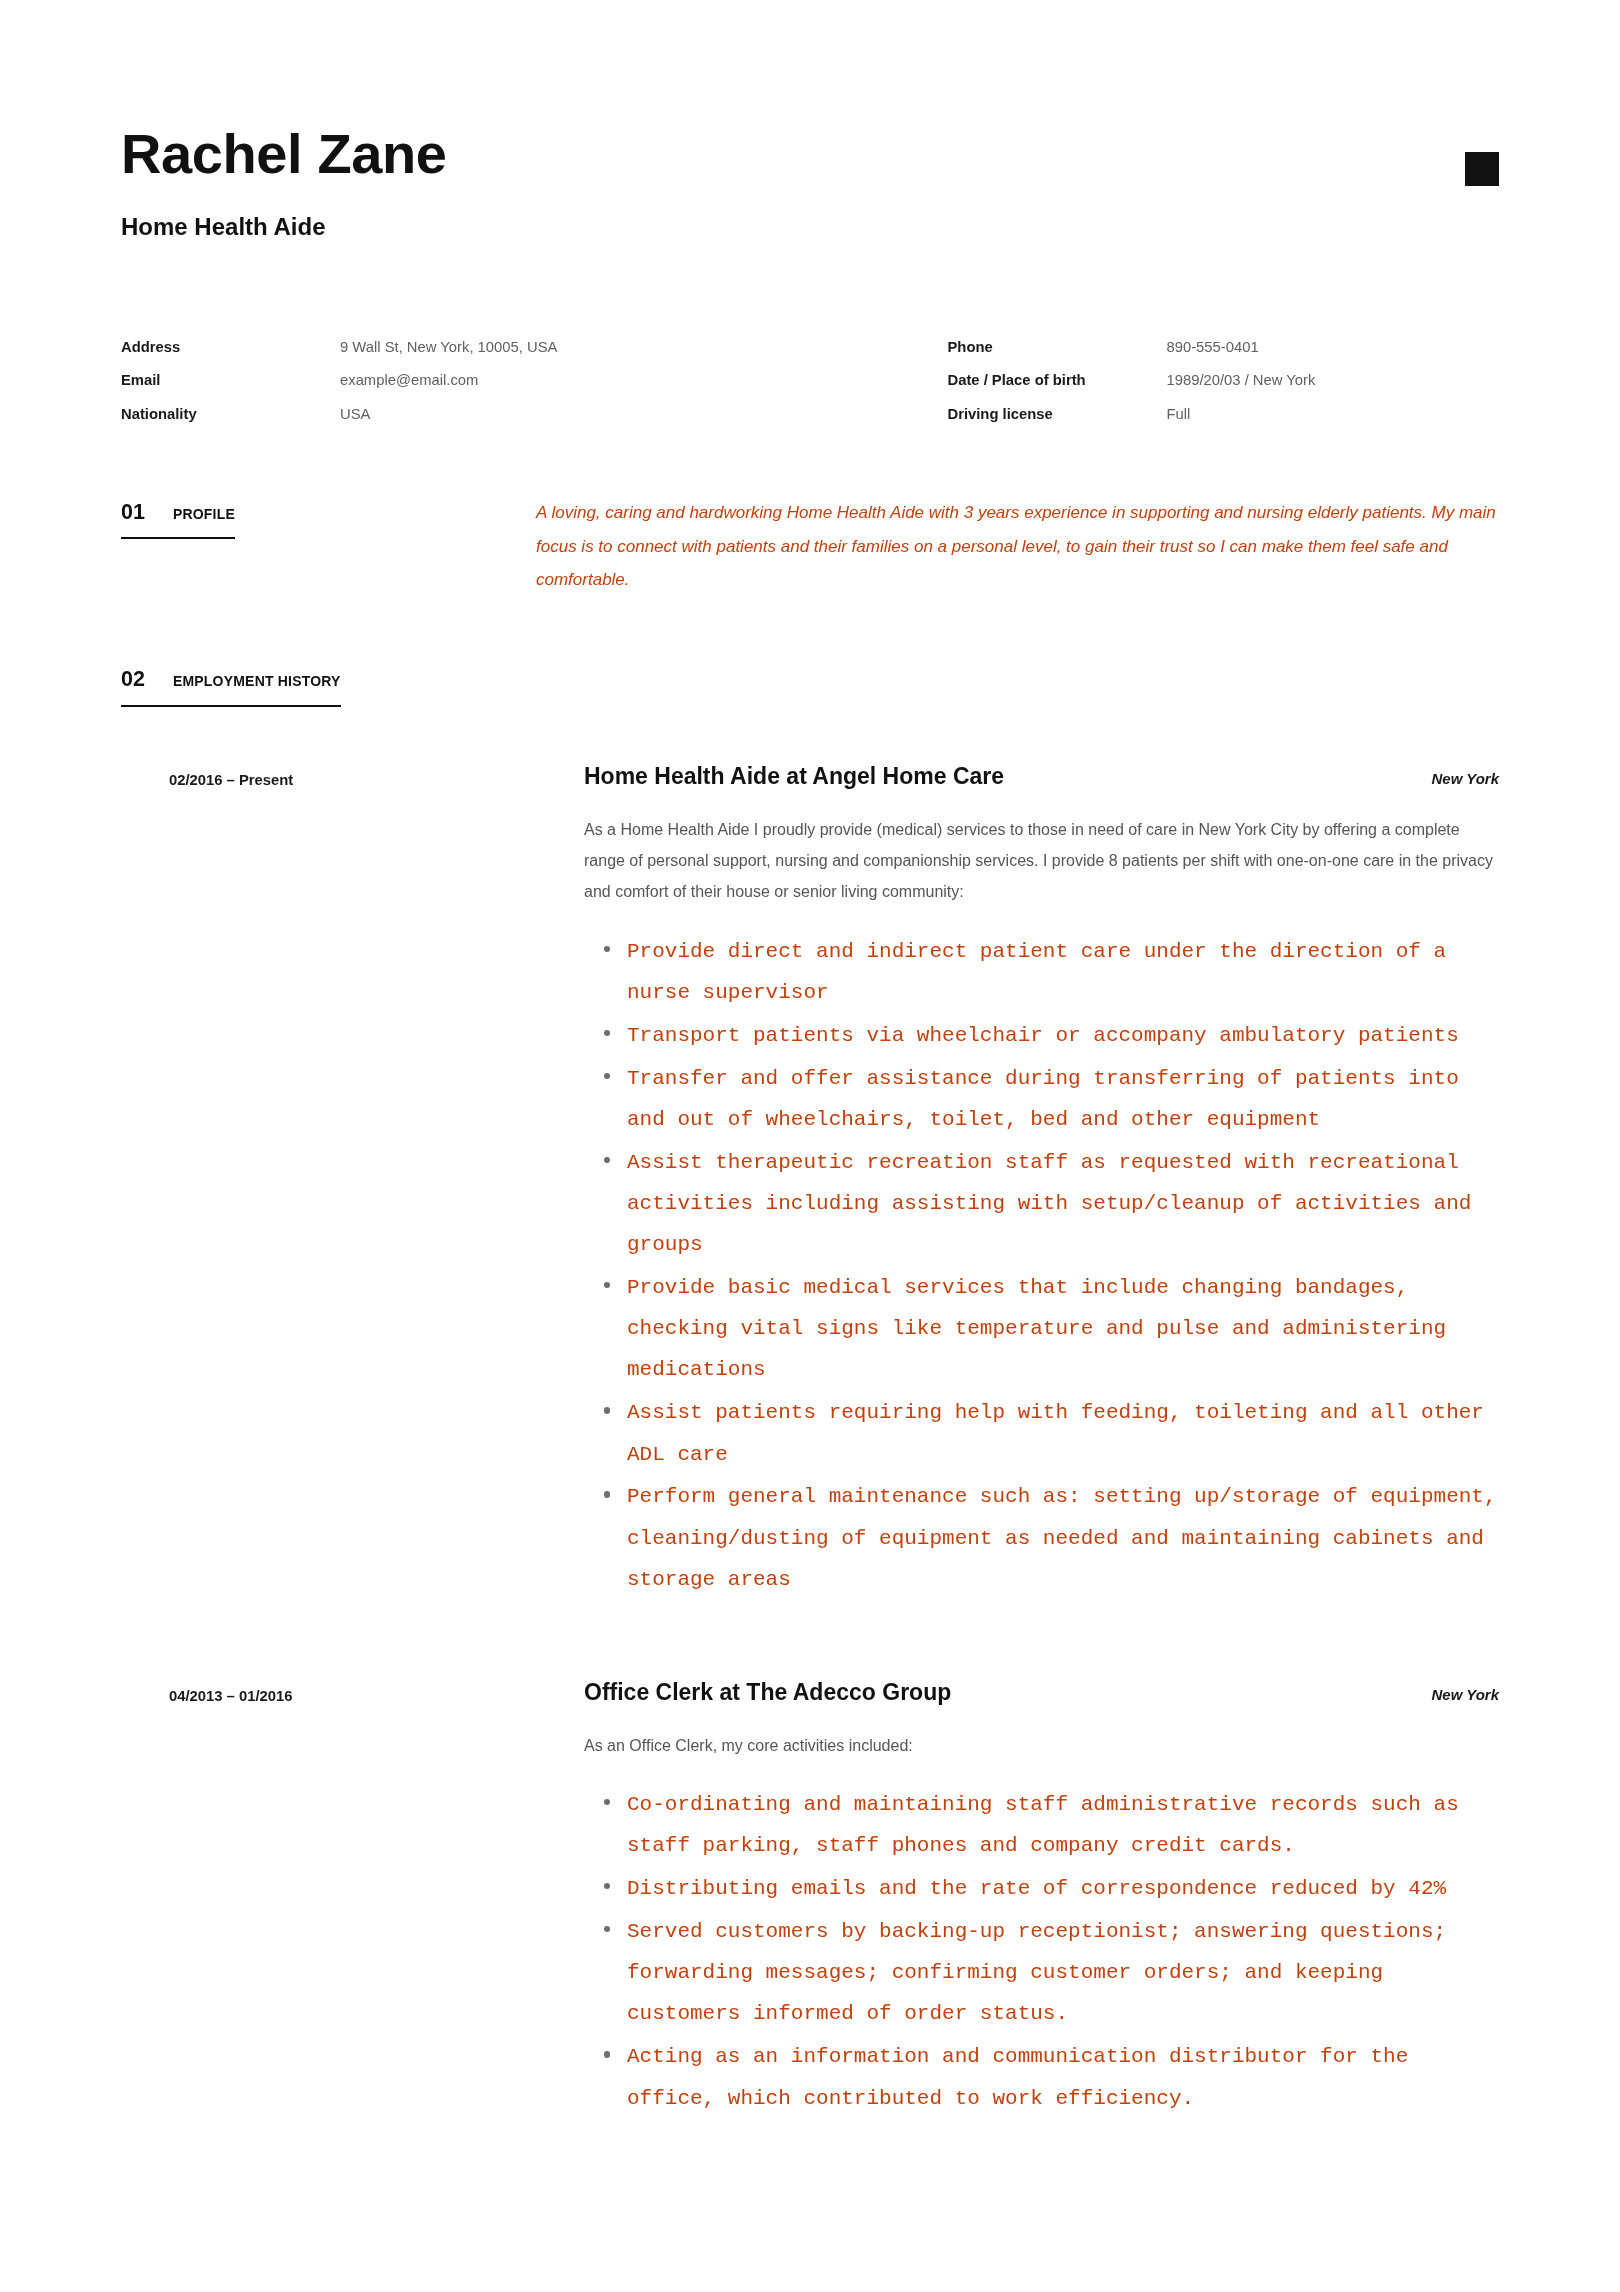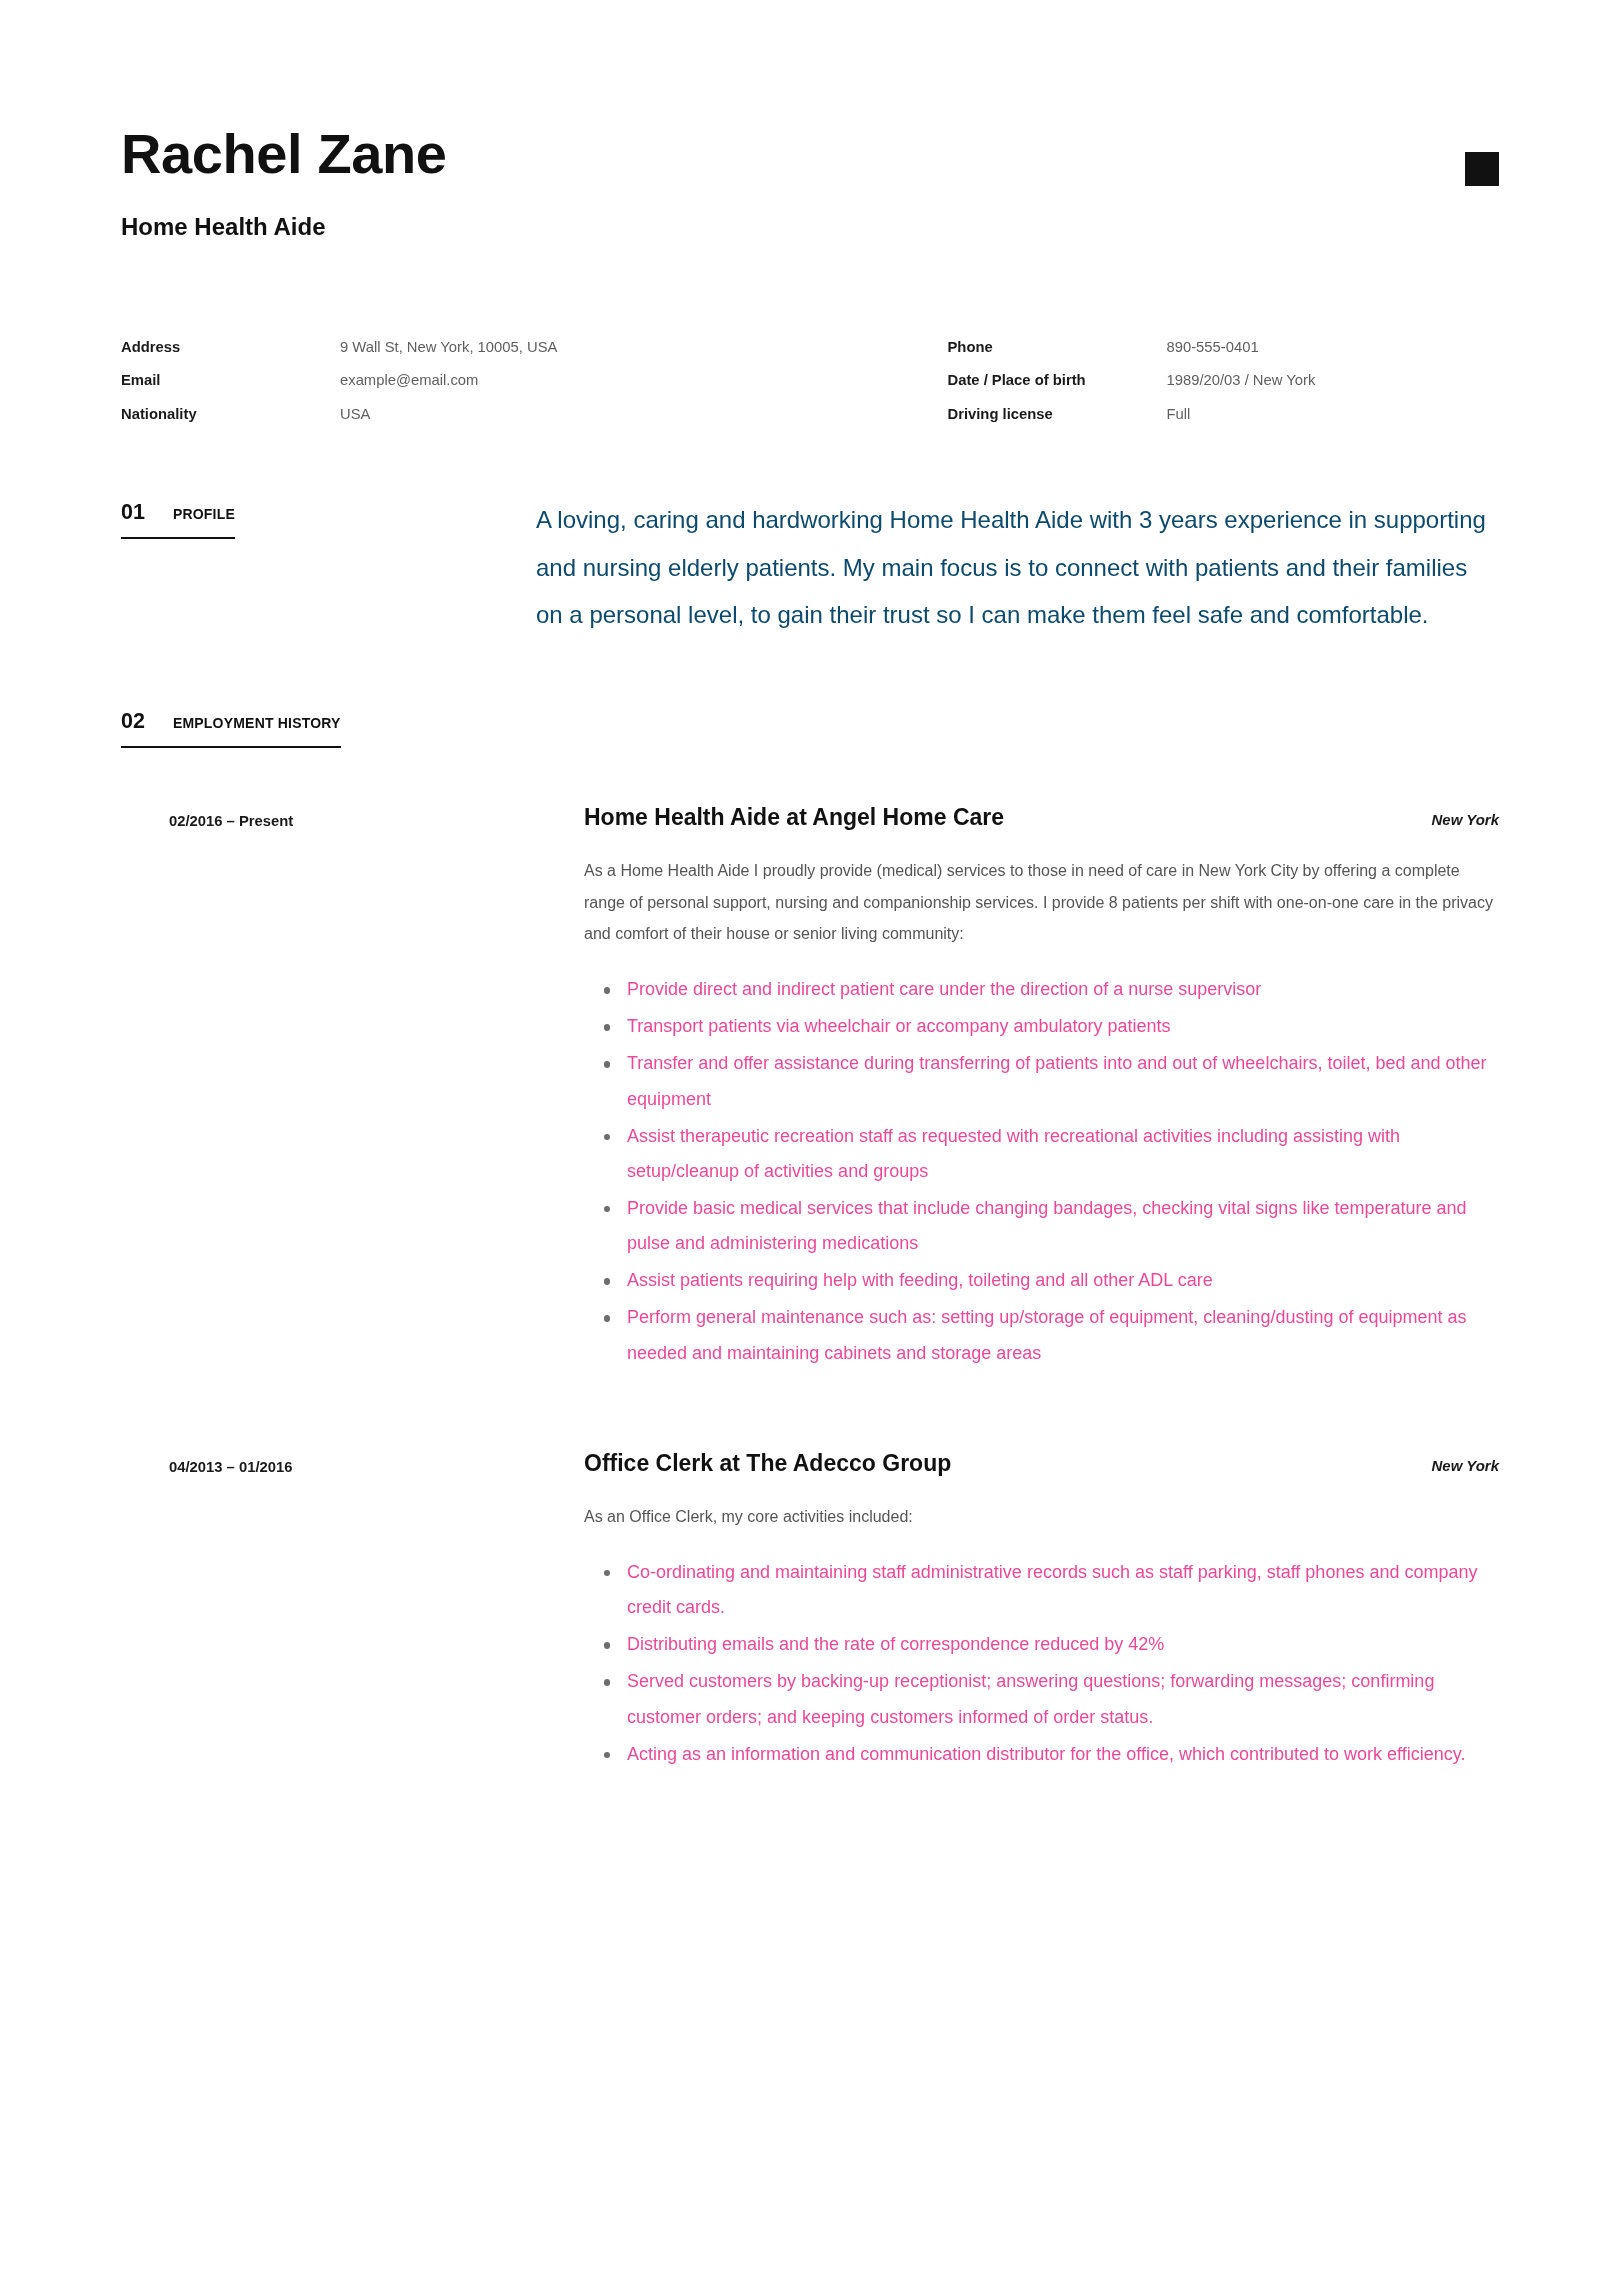--- a/index.html
+++ b/index.html
@@ -99,24 +99,25 @@
     margin-top: 0;
     display: flex;
   }
   .col-left {
     width: 415px;
     flex: 0 0 415px;
     padding-top: 3.6px;
   }
   .col-right { flex: 1 1 auto; }
   .profile-text {
-    font-size: 24px;
+    font-size: 17px;
     line-height: 1.98;
-    color: #0c4a6e;
+    color: #c2410c;
     max-width: 972px;
+    font-style: italic;
   }
   
   .job {
     display: flex;
     margin-top: 56px;
   }
   .job-dates {
     width: 415px;
     flex: 0 0 415px;
     font-size: 14.8px;
@@ -151,26 +152,27 @@
     color: #555555;
     max-width: 967px;
   }
   ul.bullets {
     margin: 23px 0 0 0;
     padding: 0 0 0 43px;
     list-style: none;
   }
   ul.bullets li {
     position: relative;
-    font-size: 18px;
+    font-size: 21px;
     line-height: 1.96;
-    color: #ec4899;
+    color: #c2410c;
     padding-left: 0;
     margin-bottom: 1.8px;
     max-width: 922px;
+    font-family: Liberation Mono, monospace;
   }
   ul.bullets li::before {
     content: "";
     position: absolute;
     left: -23px;
     top: 15px;
     width: 6.3px;
     height: 6.3px;
     border-radius: 50%;
     background: #6d6d6d;

